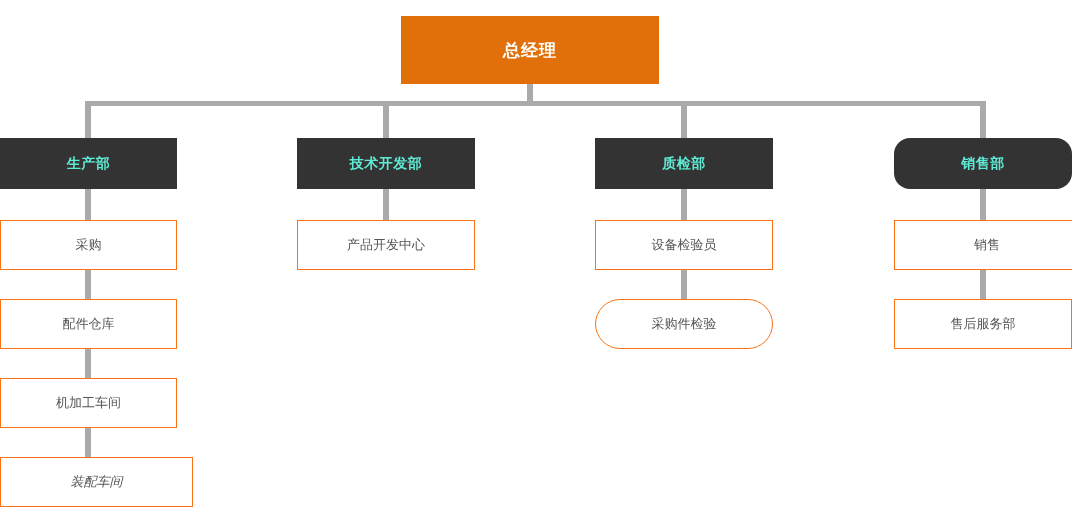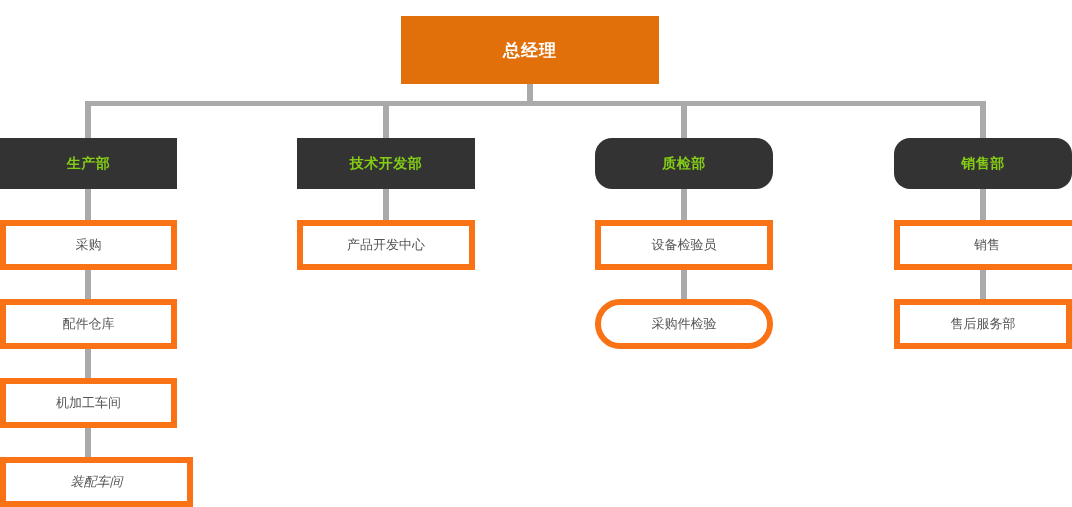--- a/index.html
+++ b/index.html
@@ -43,29 +43,29 @@
   .node-root {
     background: #e2700a;
     color: #ffffff;
     font-size: 17px;
     font-weight: bold;
     letter-spacing: 1px;
   }
 
   .node-dept {
     background: #333333;
-    color: #84cc16;
+    color: #5eead4;
     font-size: 14px;
     font-weight: bold;
     letter-spacing: 0.5px;
   }
 
   .node-leaf {
     background: #ffffff;
-    border: 6px solid #f97316;
+    border: 1px solid #f97316;
     color: #555555;
     font-size: 13px;
     font-weight: normal;
   }
 </style>
 </head>
 <body>
 
 <div id="org-chart">
 
@@ -96,21 +96,21 @@
   </div>
 
   <div class="node node-dept" style="left:0px; top:138px; width:177px; height:51px;">
     <span>生产部</span>
   </div>
 
   <div class="node node-dept" style="left:297px; top:138px; width:178px; height:51px;">
     <span>技术开发部</span>
   </div>
 
-  <div class="node node-dept" style="left:595px; top:138px; width:178px; height:51px;border-radius:17px;">
+  <div class="node node-dept" style="left:595px; top:138px; width:178px; height:51px;">
     <span>质检部</span>
   </div>
 
   <div class="node node-dept" style="left:894px; top:138px; width:178px; height:51px;border-radius:16px;">
     <span>销售部</span>
   </div>
 
   <div class="node node-leaf" style="left:0px; top:220px; width:177px; height:50px;">
     <span>采购</span>
   </div>

